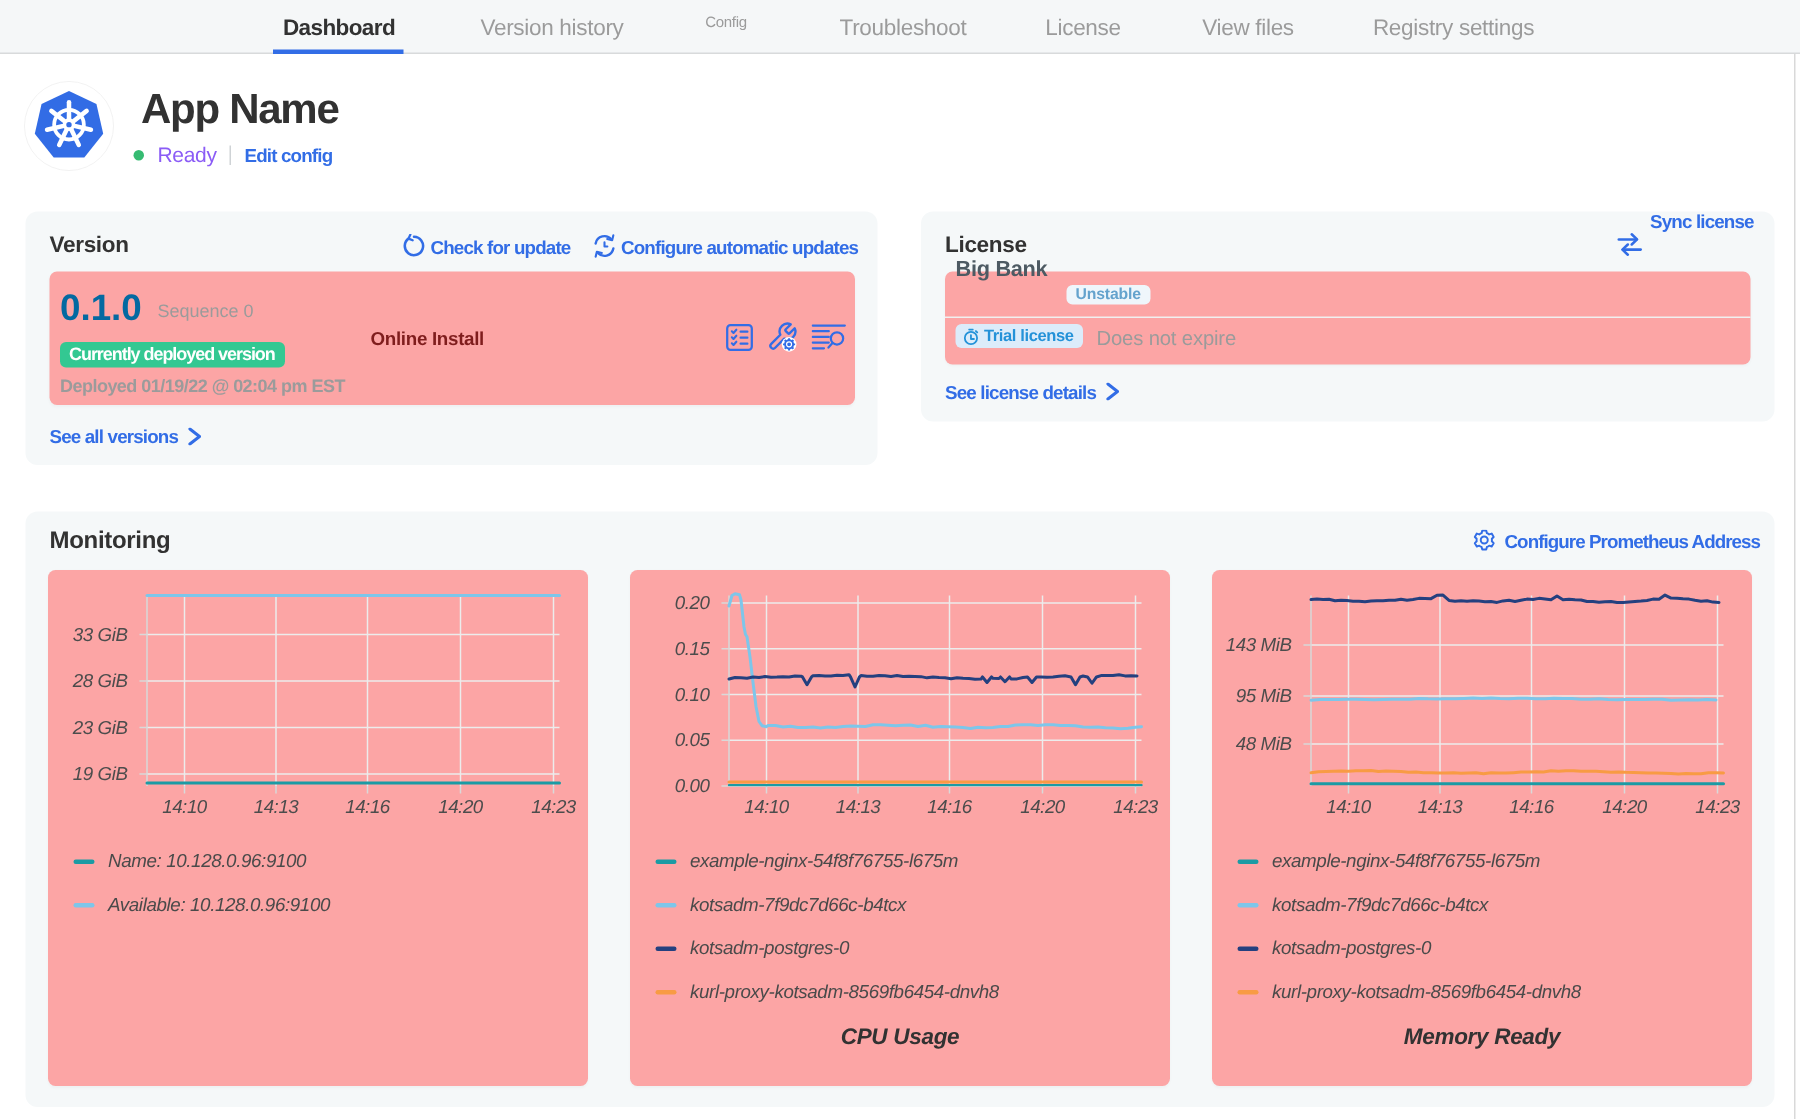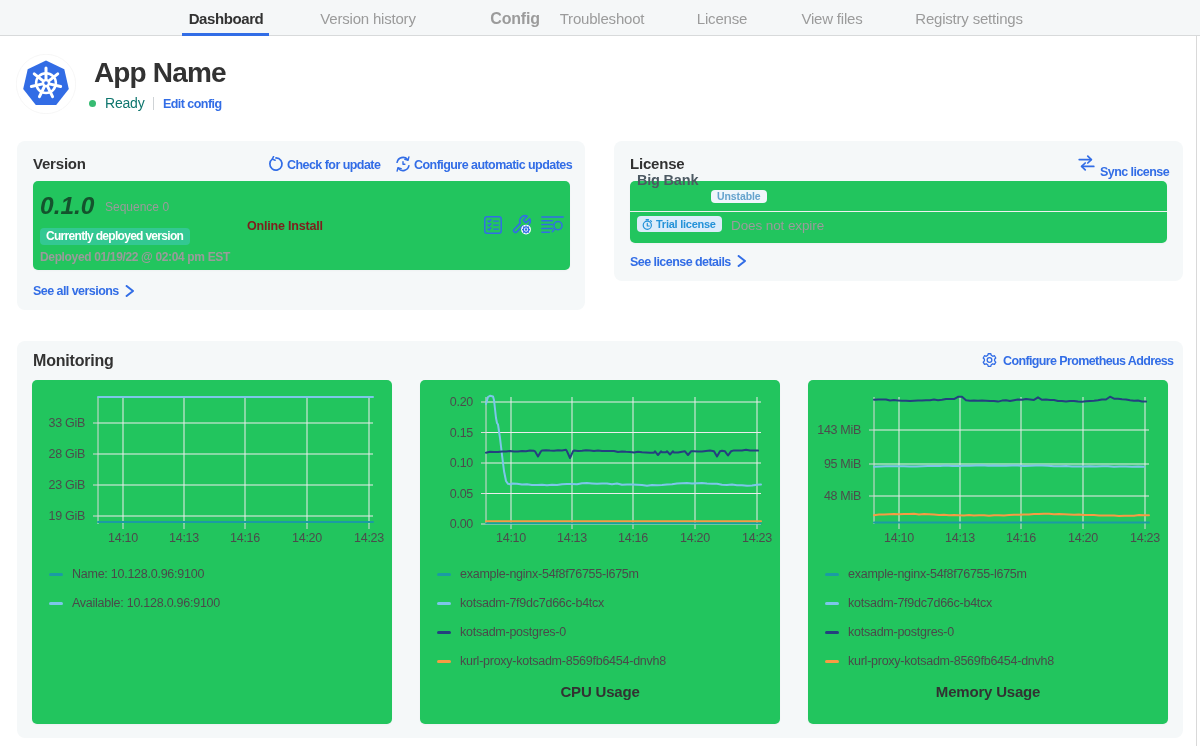--- a/index.html
+++ b/index.html
@@ -1,31 +1,31 @@
 <!DOCTYPE html>
 <html><head>
 <meta charset="utf-8">
 <style>
 * { margin:0; padding:0; box-sizing:border-box; }
 html,body { width:1200px; height:746px; background:#fff; font-family:"Liberation Sans", sans-serif; overflow:hidden; }
 .abs { position:absolute; }
 body { position:relative; }
 .link { color:#326de6; font-weight:700; font-size:12.5px; letter-spacing:-0.55px; }
 .card { position:absolute; background:#f5f8f9; border-radius:8px; }
-.inner { position:absolute; background:#22c55e; border-radius:5px; box-shadow:0 1px 2px rgba(0,0,0,0.03); }
+.inner { position:absolute; background:#fca5a5; border-radius:5px; box-shadow:0 1px 2px rgba(0,0,0,0.03);font-style:italic; }
 .ctitle { position:absolute; font-size:15px; font-weight:700; color:#323232; letter-spacing:-0.2px; }
 svg { display:block; }
 </style>
 </head>
 <body>
 
 <div class="abs" style="left:0;top:0;width:1200px;height:36px;background:#f5f7f8;border-bottom:1px solid #d8dadb;"></div>
 <div class="abs" style="top:10px;left:226px;transform:translateX(-50%);font-size:15px;font-weight:600;color:#323232;letter-spacing:-0.4px;text-align:center;">Dashboard</div>
 <div class="abs" style="top:10px;left:368px;transform:translateX(-50%);font-size:15px;font-weight:400;color:#9b9b9b;letter-spacing:-0.2px;">Version history</div>
-<div class="abs" style="top:10px;left:484px;transform:translateX(-50%);font-size:16px;font-weight:700;color:#9b9b9b;letter-spacing:-0.2px;margin-left:31px;">Config</div>
+<div class="abs" style="top:10px;left:484px;transform:translateX(-50%);font-size:10px;font-weight:400;color:#9b9b9b;letter-spacing:-0.2px;">Config</div>
 <div class="abs" style="top:10px;left:602px;transform:translateX(-50%);font-size:15px;font-weight:400;color:#9b9b9b;letter-spacing:-0.2px;">Troubleshoot</div>
 <div class="abs" style="top:10px;left:722px;transform:translateX(-50%);font-size:15px;font-weight:400;color:#9b9b9b;letter-spacing:-0.2px;">License</div>
 <div class="abs" style="top:10px;left:832px;transform:translateX(-50%);font-size:15px;font-weight:400;color:#9b9b9b;letter-spacing:-0.2px;">View files</div>
 <div class="abs" style="top:10px;left:969px;transform:translateX(-50%);font-size:15px;font-weight:400;color:#9b9b9b;letter-spacing:-0.2px;">Registry settings</div>
 <div class="abs" style="left:182px;top:33px;width:87px;height:3px;background:#326de6;"></div>
 
 <div class="abs" style="left:1196px;top:36px;width:1px;height:710px;background:#d9d9d9;"></div>
 
 <div class="abs" id="k8slogo" style="left:16px;top:54px;width:60px;height:60px;">
     <svg width="60" height="60" viewBox="0 0 100 100">
@@ -40,21 +40,21 @@
 <line x1="50" y1="48.5" x2="39.1" y2="71"></line>
 <line x1="50" y1="48.5" x2="25.6" y2="54.1"></line>
 <line x1="50" y1="48.5" x2="30.4" y2="33.2"></line>
 </g>
 <circle cx="50" cy="48.5" r="7" fill="#ffffff"></circle>
 <circle cx="50" cy="48.5" r="3" fill="#326ce5"></circle>
 </svg>
   </div>
 <div class="abs" style="left:94px;top:57px;font-size:28px;font-weight:700;color:#323232;letter-spacing:-0.85px;">App Name</div>
 <div class="abs" style="left:89px;top:100px;width:7px;height:7px;border-radius:50%;background:#36bb72;"></div>
-<div class="abs" style="left:105px;top:95px;font-size:14px;color:#0f766e;letter-spacing:-0.2px;">Ready</div>
+<div class="abs" style="left:105px;top:95px;font-size:14px;color:#8b5cf6;letter-spacing:-0.2px;">Ready</div>
 <div class="abs" style="left:153px;top:97px;width:1px;height:13px;background:#cfd3d6;"></div>
 <div class="abs link" style="left:163px;top:96.5px;">Edit config</div>
 
 <div class="card" style="left:17px;top:141px;width:568px;height:169px;"></div>
 <div class="ctitle" style="left:33px;top:155px;">Version</div>
 <div class="abs" id="ic-check" style="left:267.5px;top:155.5px;width:16px;height:16px;">
     <svg width="16" height="16" viewBox="0 0 16 16">
 <path d="M4.6,2.9 A6.1,6.1 0 1 0 8,1.9" fill="none" stroke="#326de6" stroke-width="1.7" stroke-linecap="round"></path>
 <path d="M5.6,0.4 L4.3,3.1 L7.1,4.2" fill="none" stroke="#326de6" stroke-width="1.5" stroke-linecap="round" stroke-linejoin="round"></path>
 </svg>
@@ -68,21 +68,21 @@
 </g>
 <g fill="none" stroke="#326de6" stroke-width="1.4" stroke-linecap="round" stroke-linejoin="round">
 <path d="M13.9,0.9 L13.1,4.2 L9.8,3.4"></path>
 <path d="M2.1,15.1 L2.9,11.8 L6.2,12.6"></path>
 <path d="M8,5.6 L8,8.3 L9.9,8.3"></path>
 </g>
 </svg>
   </div>
 <div class="abs link" style="left:414px;top:157.5px;">Configure automatic updates</div>
 <div class="inner" style="left:33px;top:181px;width:537px;height:89px;"></div>
-<div class="abs" style="left:40px;top:191.5px;font-size:24.5px;font-weight:700;color:#14532d;font-style:italic;">0.1.0</div>
+<div class="abs" style="left:40px;top:191.5px;font-size:24.5px;font-weight:700;color:#0369a1;">0.1.0</div>
 <div class="abs" style="left:105px;top:199.5px;font-size:12px;color:#9b9b9b;">Sequence 0</div>
 <div class="abs" style="left:39.5px;top:228px;height:17px;line-height:17.5px;padding:0 6.5px;background:#33c892;border-radius:4px;color:#fff;font-size:12px;font-weight:700;letter-spacing:-0.7px;">Currently deployed version</div>
 <div class="abs" style="left:40px;top:250px;font-size:12px;font-weight:700;color:#9b9b9b;letter-spacing:-0.35px;">Deployed 01/19/22 @ 02:04 pm EST</div>
 <div class="abs" style="left:247px;top:219px;font-size:12.5px;font-weight:700;color:#7f1d1d;letter-spacing:-0.2px;">Online Install</div>
 <div class="abs" id="ic-checklist" style="left:484px;top:216px;width:18px;height:18px;">
     <svg width="18" height="18" viewBox="0 0 18 18">
 <rect x="0.8" y="0.8" width="16.4" height="16.4" rx="2.2" fill="none" stroke="#326de6" stroke-width="1.5"></rect>
 <g stroke="#326de6" stroke-width="1.4" fill="none" stroke-linecap="round" stroke-linejoin="round">
 <path d="M3.9,4.9 l1.1,1.1 l1.9,-2.2"></path>
 <path d="M3.9,8.9 l1.1,1.1 l1.9,-2.2"></path>
@@ -133,21 +133,21 @@
 <div class="abs" id="ic-sync" style="left:1078px;top:155px;width:17px;height:16px;">
     <svg width="17" height="16" viewBox="0 0 17 16">
 <g stroke="#326de6" stroke-width="1.7" fill="none" stroke-linecap="round" stroke-linejoin="round">
 <path d="M1.2,4.6 L13,4.6"></path>
 <path d="M9.8,1.2 L13.4,4.6 L9.8,8"></path>
 <path d="M15.8,11.4 L4,11.4"></path>
 <path d="M7.2,8 L3.6,11.4 L7.2,14.8"></path>
 </g>
 </svg>
   </div>
-<div class="abs link" style="left:1100px;top:165px;">Sync license</div>
+<div class="abs link" style="left:1100px;top:141px;">Sync license</div>
 <div class="inner" style="left:630px;top:181px;width:537px;height:62px;"></div>
 <div class="abs" style="left:637px;top:172px;font-size:14.5px;font-weight:700;color:#4d5a63;letter-spacing:-0.2px;">Big Bank</div>
 <div class="abs" style="left:711px;top:189.5px;height:13px;padding:0 6px;background:#eff6fb;border-radius:4px;color:#65a3cd;font-size:10.5px;font-weight:600;line-height:13.5px;letter-spacing:-0.1px;">Unstable</div>
 <div class="abs" style="left:630px;top:211px;width:537px;height:1px;background:#f0f0f0;"></div>
 <div class="abs" style="left:637px;top:216px;height:16px;padding:0 6px 0 19px;background:#dcecfa;border-radius:4px;color:#2492d8;font-size:11px;font-weight:700;line-height:16px;letter-spacing:-0.25px;">Trial license<span class="abs" id="ic-clock" style="left:5px;top:2.5px;width:11px;height:11px;">
       <svg width="11" height="11" viewBox="0 0 11 11">
 <circle cx="5.3" cy="6.3" r="4.1" fill="none" stroke="#2492d8" stroke-width="1.2"></circle>
 <path d="M5.3,4.4 L5.3,7 L7.3,7" fill="none" stroke="#2492d8" stroke-width="1.2" stroke-linecap="round" stroke-linejoin="round"></path>
 <line x1="4.2" y1="0.7" x2="6.4" y2="0.7" stroke="#2492d8" stroke-width="1.4" stroke-linecap="round"></line>
 <line x1="8.6" y1="1.7" x2="9.5" y2="2.6" stroke="#2492d8" stroke-width="1.2" stroke-linecap="round"></line>
@@ -287,14 +287,14 @@
       <polyline points="66.0,142.5 341.0,142.5" fill="none" stroke="#1b9ba4" stroke-width="2" stroke-linejoin="round" stroke-linecap="round"></polyline>
     </svg>
     <div style="position:absolute;left:17px;top:192.5px;width:14px;height:3px;border-radius:2px;background:#1b9ba4"></div>
     <div style="position:absolute;left:40px;top:186.5px;font-size:12.5px;color:#4a4a4a;letter-spacing:-0.25px;">example-nginx-54f8f76755-l675m</div>
     <div style="position:absolute;left:17px;top:221.5px;width:14px;height:3px;border-radius:2px;background:#7dc6ea"></div>
     <div style="position:absolute;left:40px;top:215.5px;font-size:12.5px;color:#4a4a4a;letter-spacing:-0.25px;">kotsadm-7f9dc7d66c-b4tcx</div>
     <div style="position:absolute;left:17px;top:250.5px;width:14px;height:3px;border-radius:2px;background:#24407f"></div>
     <div style="position:absolute;left:40px;top:244.5px;font-size:12.5px;color:#4a4a4a;letter-spacing:-0.25px;">kotsadm-postgres-0</div>
     <div style="position:absolute;left:17px;top:279.5px;width:14px;height:3px;border-radius:2px;background:#f89b44"></div>
     <div style="position:absolute;left:40px;top:273.5px;font-size:12.5px;color:#4a4a4a;letter-spacing:-0.25px;">kurl-proxy-kotsadm-8569fb6454-dnvh8</div>
-    <div style="position:absolute;left:0;top:303px;width:360px;text-align:center;font-size:15px;font-weight:700;color:#323232;letter-spacing:-0.2px;">Memory Usage</div>
+    <div style="position:absolute;left:0;top:303px;width:360px;text-align:center;font-size:15px;font-weight:700;color:#323232;letter-spacing:-0.2px;">Memory Ready</div>
   </div>
 
 </body></html>

